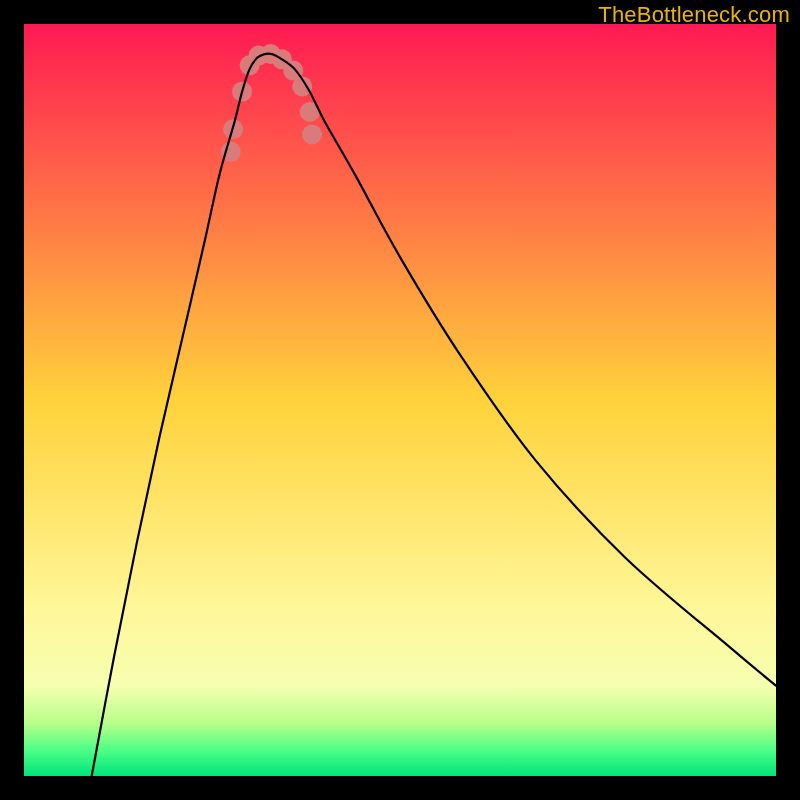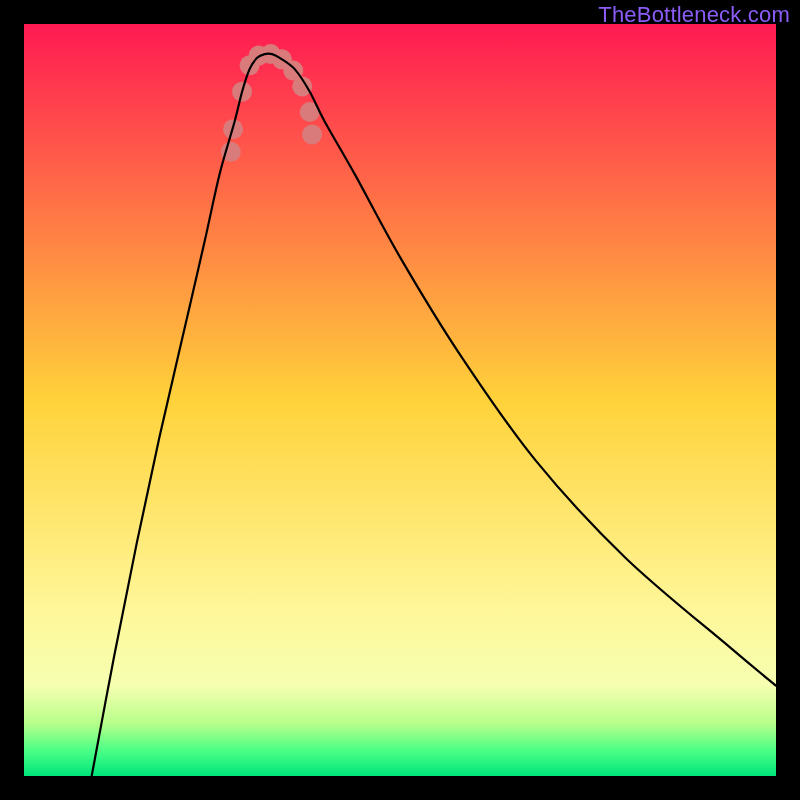--- a/index.html
+++ b/index.html
@@ -23,21 +23,21 @@
     position: absolute;
     left: 0;
     top: 0;
     width: 752px;
     height: 752px;
   }
   .watermark {
     position: absolute;
     top: 2px;
     right: 10px;
-    color: #8b5cf6;
+    color: #eab308;
     font-size: 22px;
     letter-spacing: 0.2px;
     font-weight: 400;
     text-align: right;
   }
   svg { display: block; }
 </style>
 </head>
 <body>
 

